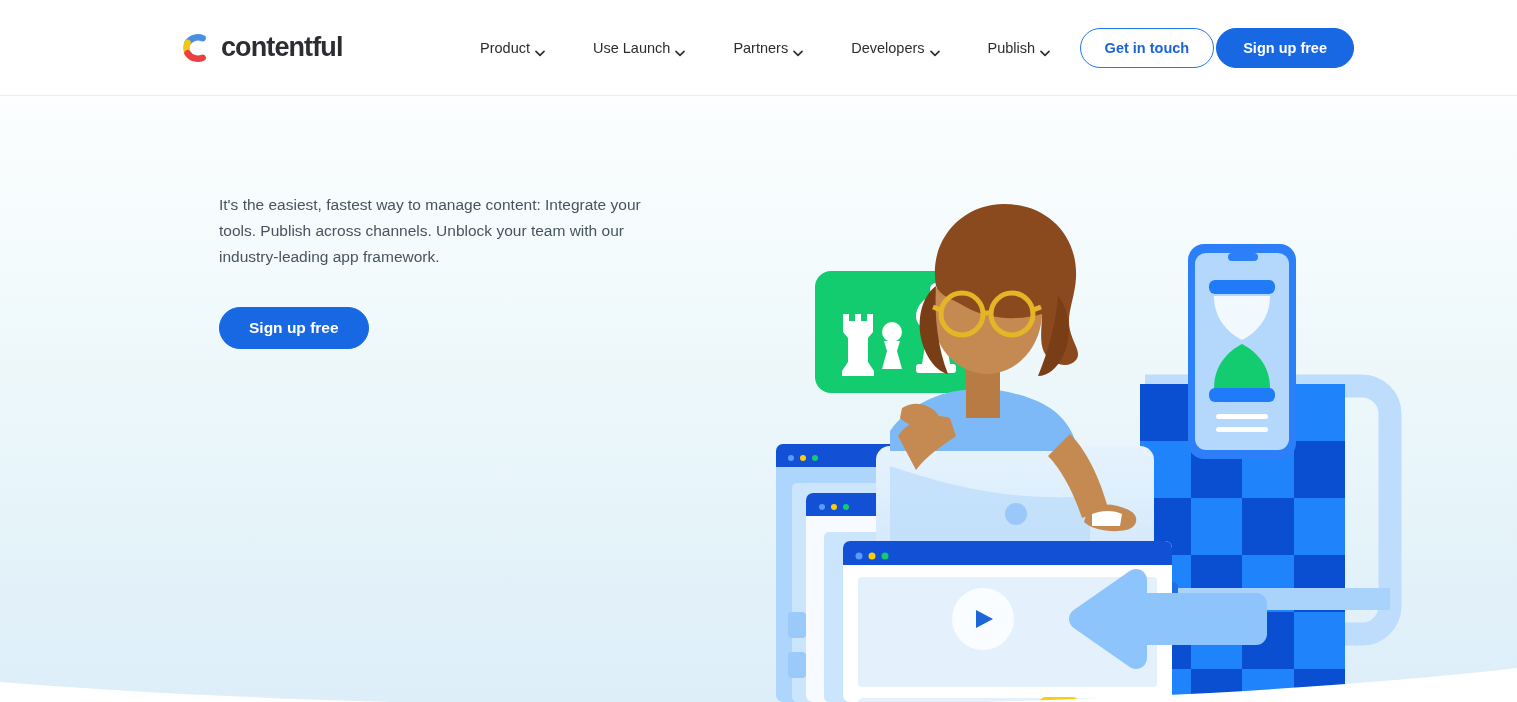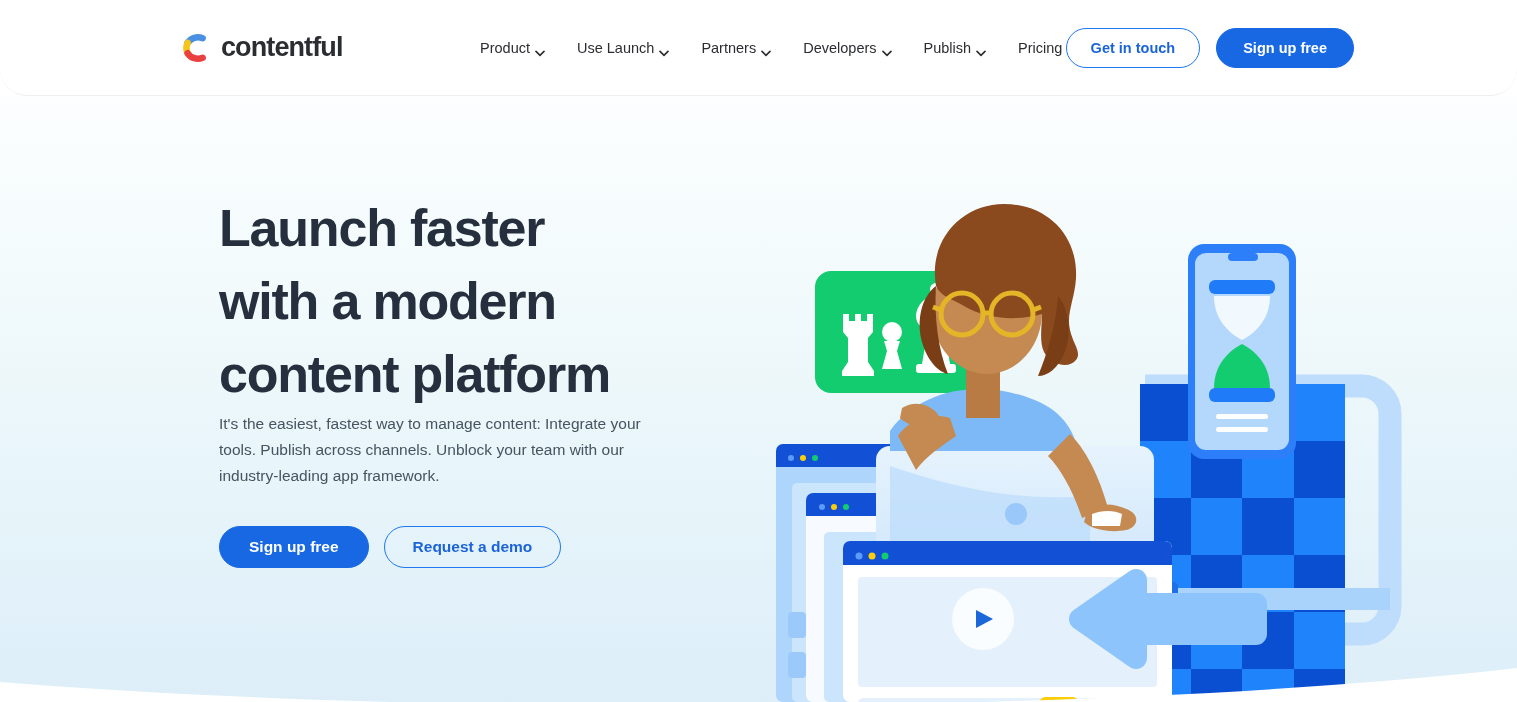--- a/index.html
+++ b/index.html
@@ -12,51 +12,50 @@
   .page { position: relative; width: 1517px; height: 702px; overflow: hidden; }
 
   
   .header {
     position: absolute; top: 0; left: 0;
     width: 1517px; height: 96px;
     background: #ffffff;
     border-bottom: 1px solid #eceef1;
     display: flex; align-items: center;
     z-index: 40;
-    border-radius: 27px;
   }
   .logo-wrap {
     position: absolute; left: 182px; top: 50%;
     transform: translateY(-50%);
     display: flex; align-items: center; gap: 9px;
     cursor: pointer;
   }
   .logo-mark { width: 30px; height: 30px; display: block; }
   .logo-word {
     font-size: 27px; font-weight: 700; letter-spacing: -0.9px;
     color: #2b2d31; line-height: 1;
   }
 
   .nav {
     position: absolute; left: 470px; top: 50%;
     transform: translateY(-50%);
-    display: flex; align-items: center; gap: 0px; justify-content: center;
+    display: flex; align-items: center; gap: 16px; justify-content: center;
   }
   .nav-item {
     display: flex; align-items: center; gap: 5px;
     font-size: 14.5px; color: #2b2d31;
     padding: 6px 16px; cursor: pointer; white-space: nowrap;
   }
   .nav-item:first-child { padding-left: 10px; }
   .chev { display: block; width: 10px; height: 7px; }
 
   .header-ctas {
     position: absolute; right: 163px; top: 50%;
     transform: translateY(-50%);
-    display: flex; align-items: flex-end; gap: 16px;
+    display: flex; align-items: flex-end; gap: 2px;
   }
   .btn {
     display: inline-flex; align-items: center; justify-content: center;
     border-radius: 999px; cursor: pointer; white-space: nowrap;
     font-weight: 700; text-decoration: none;
   }
   .btn-outline {
     background: #ffffff; border: 1px solid #2077f2; color: #1b64d8;
     font-size: 14.5px; height: 40px; padding: 0 24px;
   }
@@ -164,29 +163,23 @@
 
     <div class="header-ctas">
       <a class="btn btn-outline">Get in touch</a>
       <a class="btn btn-solid">Sign up free</a>
     </div>
   </header>
 
   <section class="hero">
 
     <div class="hero-copy">
-      <h1 class="headline">
-        <span>Launch faster</span><br>
-        <span>with a modern</span><br>
-        <span>content platform</span>
-      </h1>
       <p class="subcopy">It's the easiest, fastest way to manage content: Integrate your tools. Publish across channels. Unblock your team with our industry-leading app framework.</p>
       <div class="hero-ctas">
         <a class="btn btn-hero-solid">Sign up free</a>
-        <a class="btn btn-hero-outline">Request a demo</a>
       </div>
     </div>
 
     <div class="illo">
       <svg width="700" height="566" viewBox="0 0 700 566" aria-hidden="true">
         <defs>
           <clipPath id="clipPhoneScreen">
               <rect x="455" y="124" width="94" height="182" rx="8"></rect>
             </clipPath>
           <clipPath id="clipBoard">

